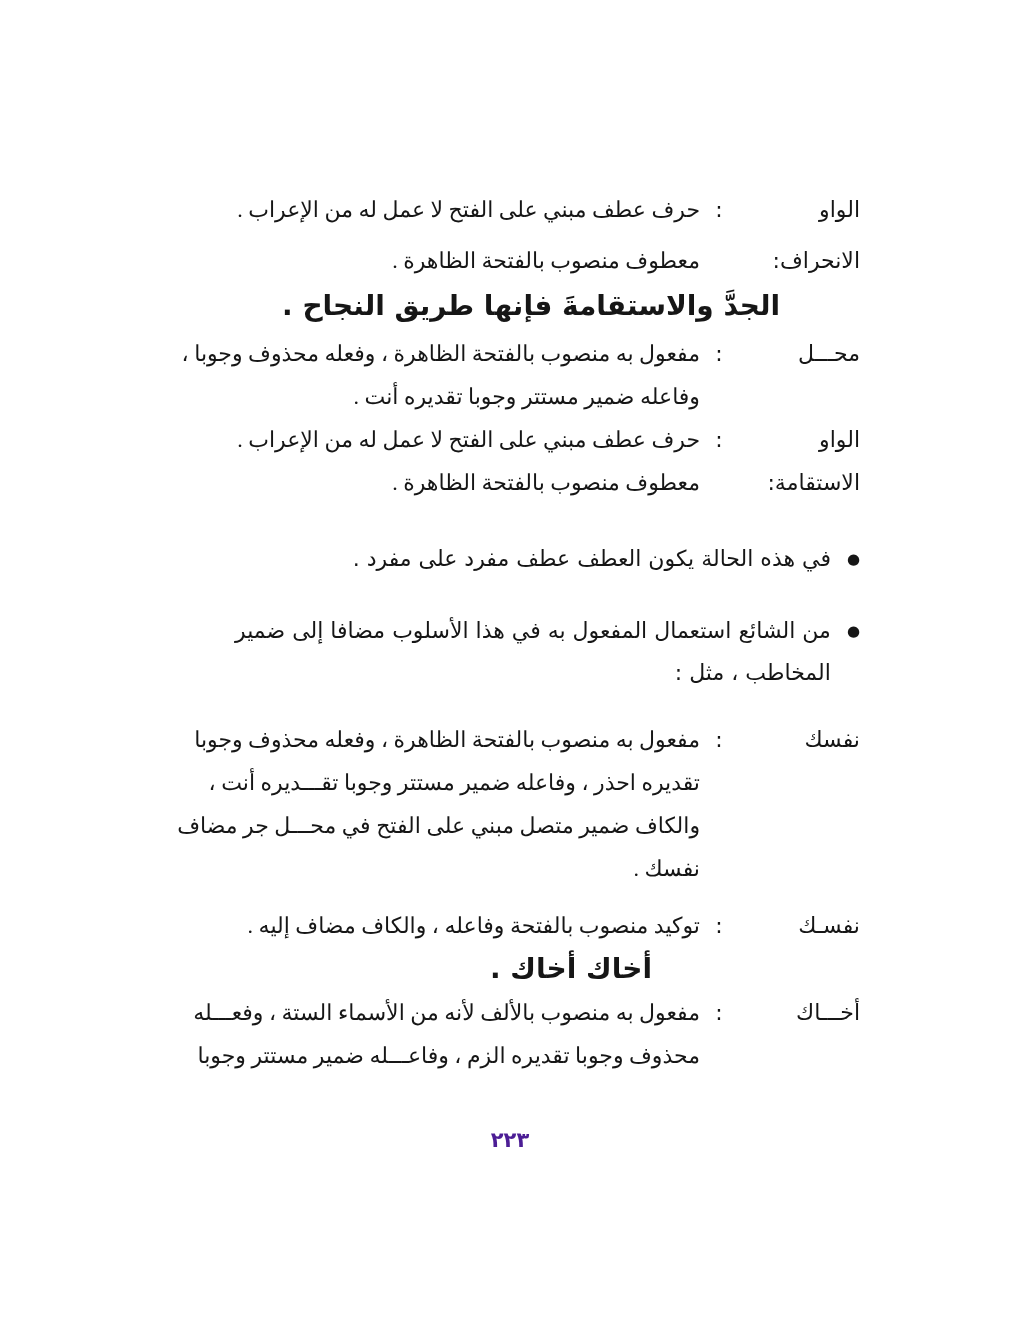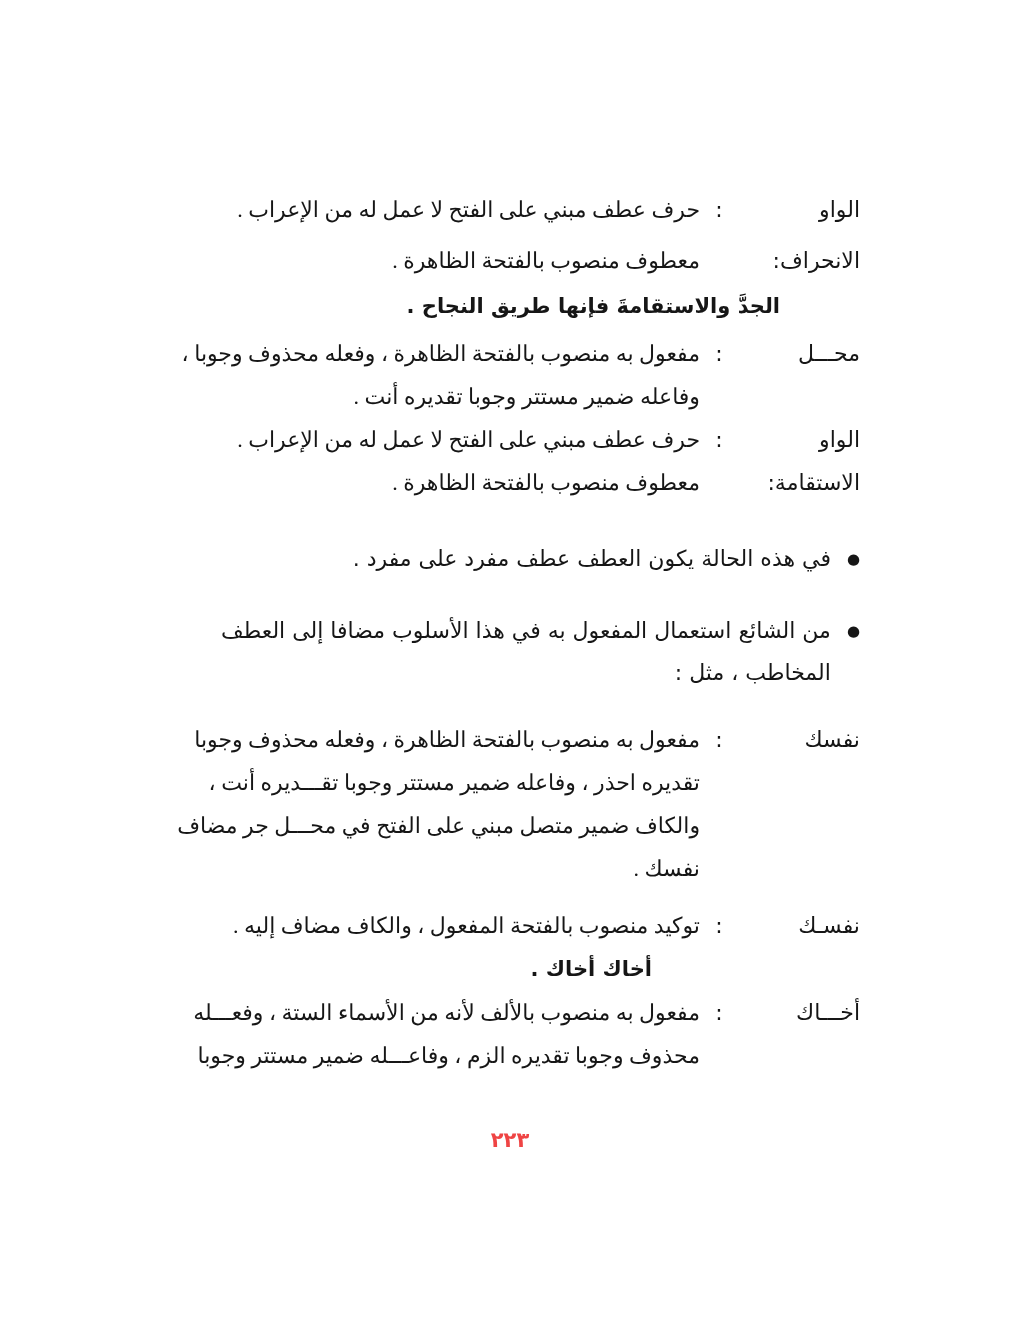--- a/index.html
+++ b/index.html
@@ -40,21 +40,21 @@
     flex: 0 0 38px;
     text-align: center;
   }
   .entry .def {
     flex: 1 1 auto;
     font-family: Liberation Serif, serif;
   }
   
   .example {
     font-weight: 700;
-    font-size: 21px;
+    font-size: 28px;
     line-height: 44px;
   }
   .example-jidd   { margin: 2px 80px 4px 0; }
   .example-nafsak { margin: 10px 102px 0 0; }
   .example-akhak  { margin: 0 208px 0 0; }
   
   .bullet {
     display: flex;
     align-items: flex-start;
     gap: 16px;
@@ -77,21 +77,21 @@
   .mt-34 { margin-top: 34px; }
   .page-number {
     position: absolute;
     left: 0;
     right: 0;
     bottom: 168px;
     text-align: center;
     font-size: 21px;
     font-weight: 700;
     letter-spacing: 3px;
-    color: #ef4444;
+    color: #4c1d95;
   }
 </style>
 </head>
 <body>
 
 <div class="page">
   <main class="content">
 
     <div class="entry">
       <span class="term">الواو</span>
@@ -125,34 +125,34 @@
       <span class="def">معطوف منصوب بالفتحة الظاهرة .</span>
     </div>
 
     <div class="bullet mt-34">
       <span class="marker">●</span>
       <span class="b-text">في هذه الحالة يكون العطف عطف مفرد على مفرد .</span>
     </div>
 
     <div class="bullet mt-30">
       <span class="marker">●</span>
-      <span class="b-text">من الشائع استعمال المفعول به في هذا الأسلوب مضافا إلى العطف المخاطب ، مثل :</span>
+      <span class="b-text">من الشائع استعمال المفعول به في هذا الأسلوب مضافا إلى ضمير المخاطب ، مثل :</span>
     </div>
 
 
     <div class="entry mt-24">
       <span class="term">نفسك</span>
       <span class="sep">:</span>
       <span class="def">مفعول به منصوب بالفتحة الظاهرة ، وفعله محذوف وجوبا تقديره احذر ، وفاعله ضمير مستتر وجوبا تقـــديره أنت ، والكاف ضمير متصل مبني على الفتح في محـــل جر مضاف نفسك .</span>
     </div>
 
     <div class="entry mt-14">
       <span class="term">نفسـك</span>
       <span class="sep">:</span>
-      <span class="def">توكيد منصوب بالفتحة المفعول ، والكاف مضاف إليه .</span>
+      <span class="def">توكيد منصوب بالفتحة وفاعله ، والكاف مضاف إليه .</span>
     </div>
 
     <div class="example example-akhak">أخاك أخاك .</div>
 
     <div class="entry">
       <span class="term">أخـــاك</span>
       <span class="sep">:</span>
       <span class="def">مفعول به منصوب بالألف لأنه من الأسماء الستة ، وفعـــله محذوف وجوبا تقديره الزم ، وفاعـــله ضمير مستتر وجوبا</span>
     </div>
 

